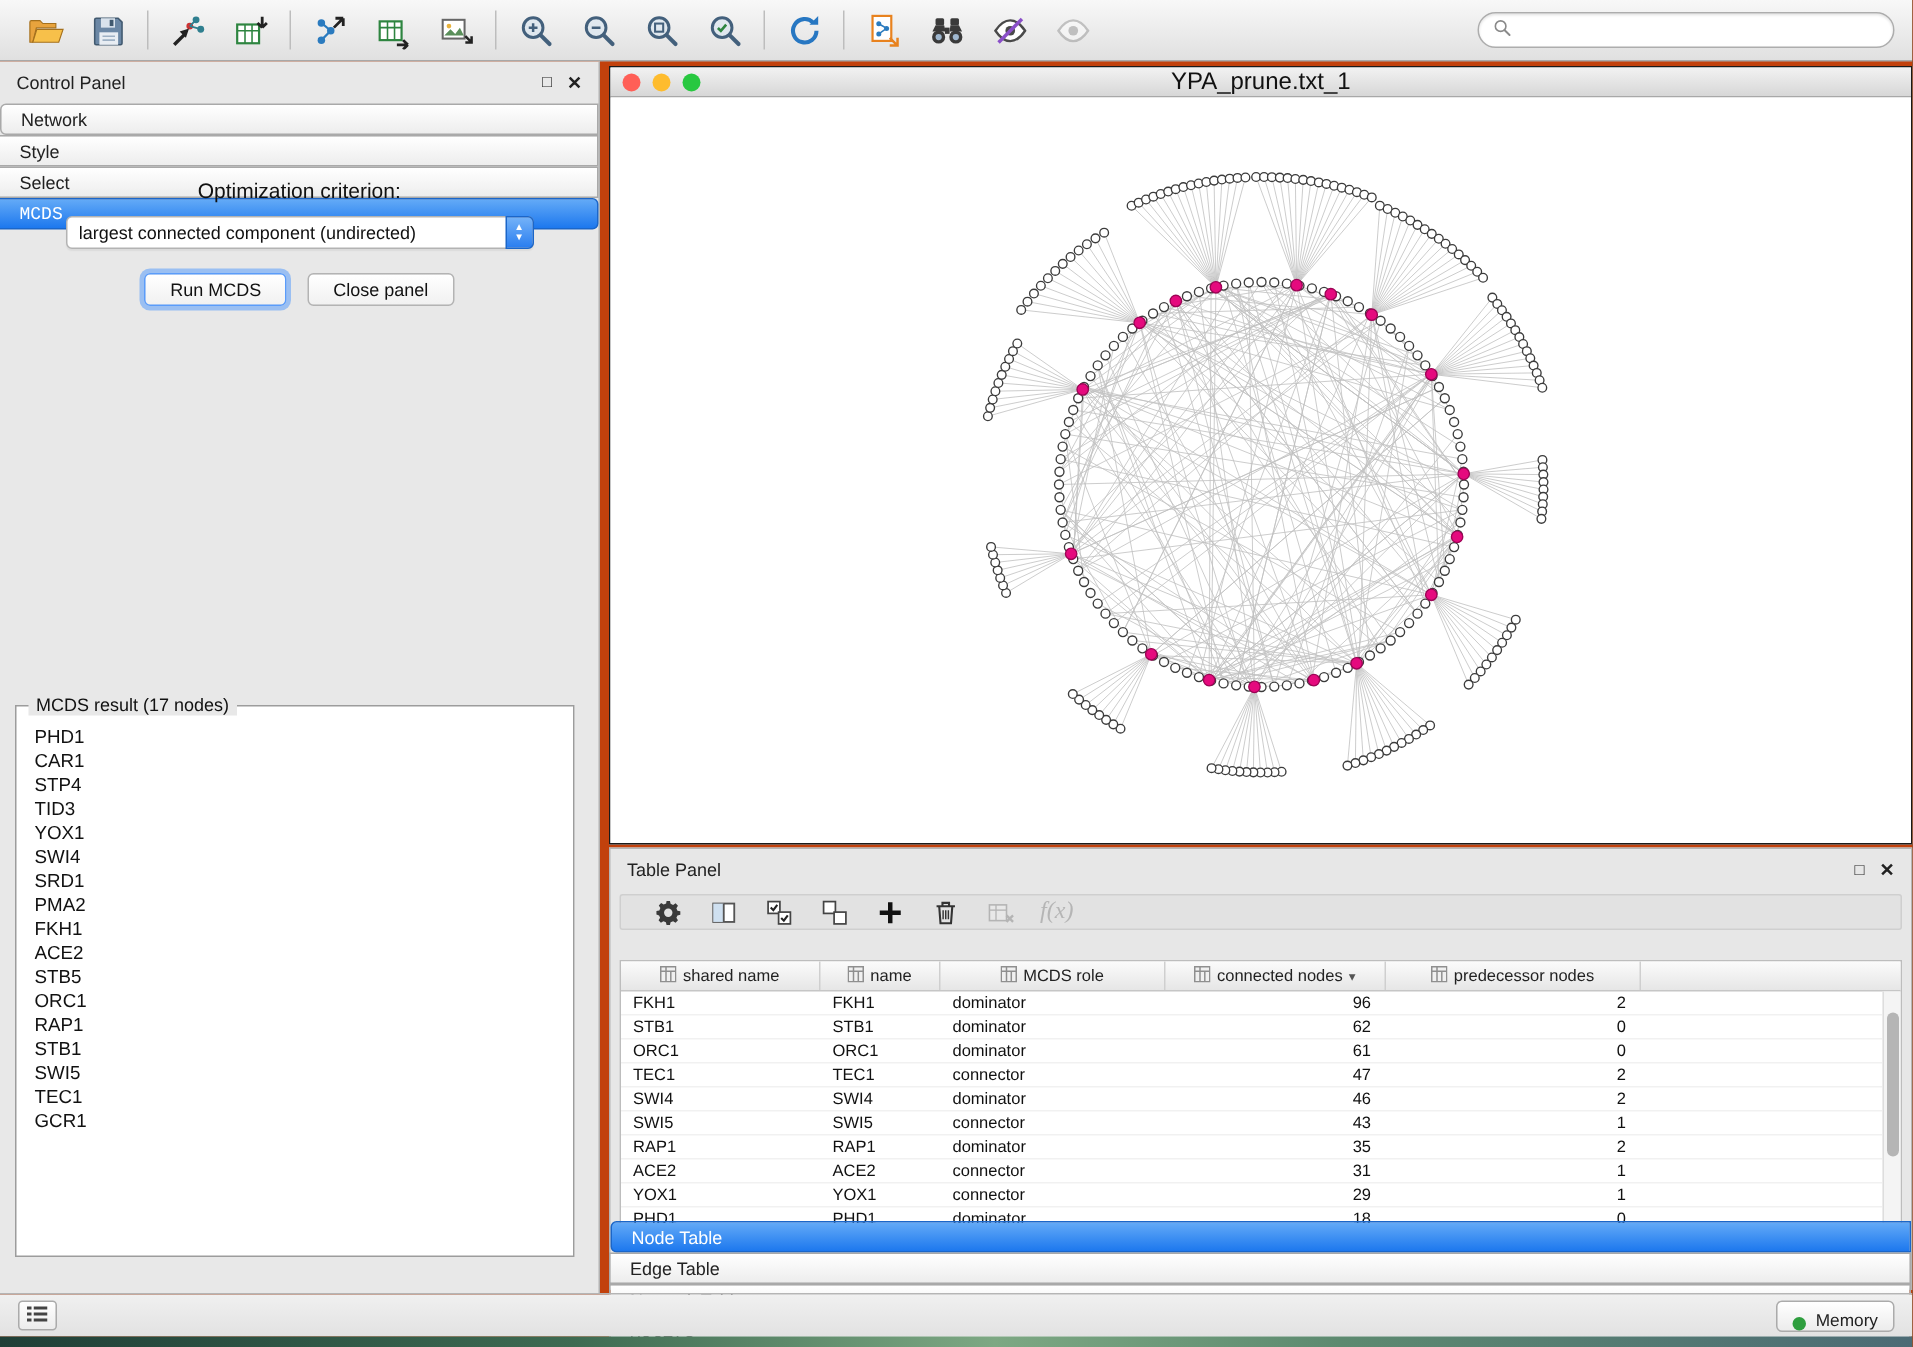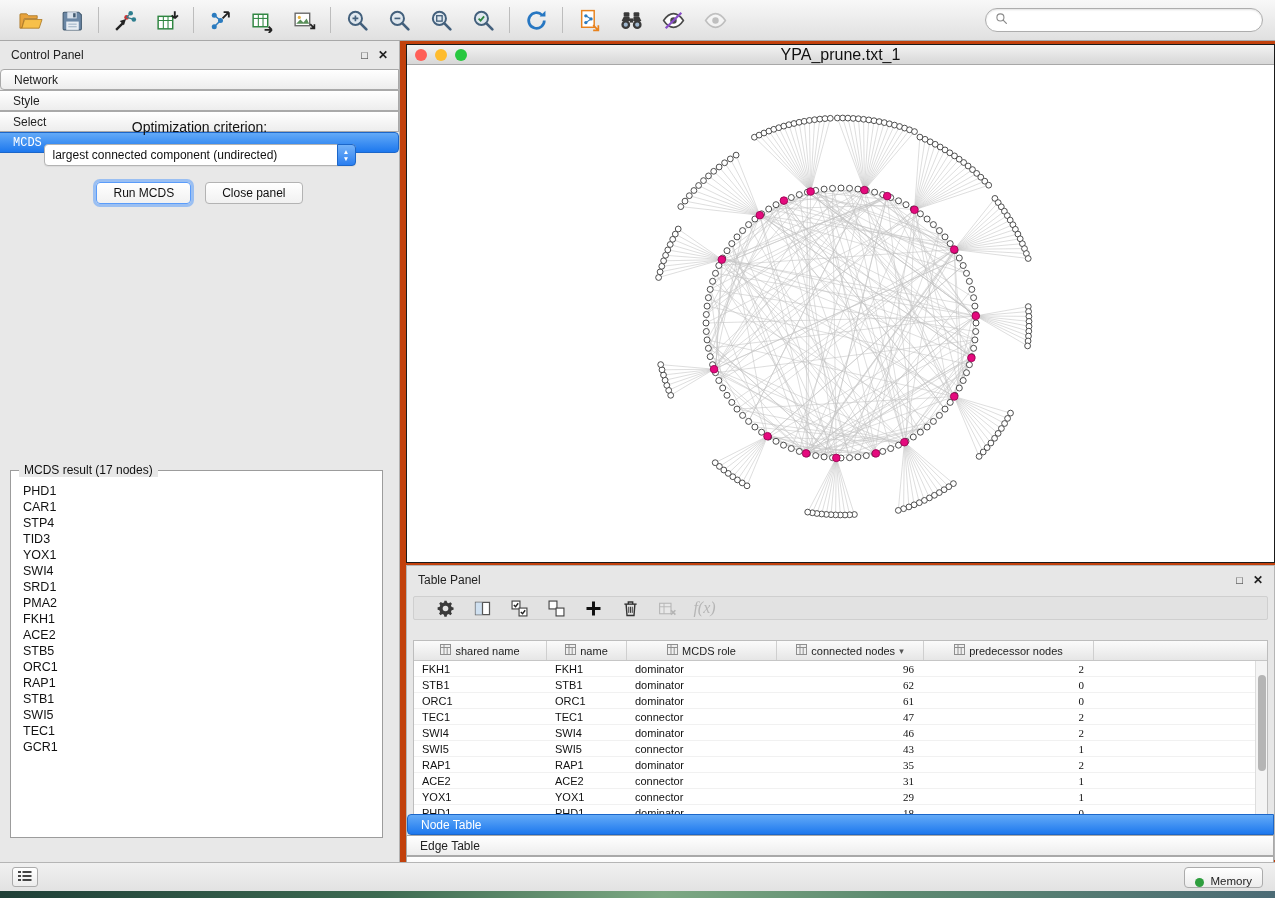--- a/index.html
+++ b/index.html
@@ -65,21 +65,21 @@
 .tp-btn.disabled{opacity:.5;}
 .fx{font:italic 16px "Liberation Serif",serif;color:#8a8a8a;}
 .tp-table{position:absolute;left:6px;right:6px;top:74px;height:184px;background:#fff;border:1px solid #bdbdbd;}
 .tp-head{display:flex;height:20px;background:linear-gradient(#fbfbfb,#e6e6e6);border-bottom:1px solid #c6c6c6;}
 .th{display:flex;align-items:center;justify-content:center;gap:4px;border-right:1px solid #cfcfcf;font-size:11px;color:#222;overflow:hidden;white-space:nowrap;}
 .th .sort{font-size:9px;color:#555;}
 .c0{width:133px;}.c1{width:80px;}.c2{width:150px;}.c3{width:147px;}.c4{width:170px;}.cf{flex:1;border-right:none;}
 .tp-body{position:absolute;top:20px;left:0;right:12px;bottom:0;overflow:hidden;}
 .tr{display:flex;height:16px;align-items:center;border-bottom:1px solid #f1f1f1;}
 .td{font-size:11px;color:#111;padding:0 8px;overflow:hidden;white-space:nowrap;}
-.td.num{text-align:right;padding-right:10px;font-family:Liberation Serif, serif;}
+.td.num{text-align:right;padding-right:10px;}
 .tp-scroll{position:absolute;top:20px;right:0;bottom:0;width:12px;background:#f4f4f4;border-left:1px solid #ddd;}
 .tp-scroll .thumb{position:absolute;top:14px;left:2px;width:8px;height:96px;border-radius:4px;background:#b5b5b5;}
 .tp-tabs{position:absolute;left:0;right:0;top:248px;display:flex;justify-content:center;}
 
 
 .statusbar{position:absolute;left:0;right:0;bottom:7px;height:29px;background:linear-gradient(#f0f0f0,#e2e2e2);border-top:1px solid #b5b5b5;display:flex;align-items:center;padding:0 12px;}
 .status-left-btn{width:26px;height:20px;border:1px solid #ababab;border-radius:3px;background:linear-gradient(#fff,#ececec);display:flex;align-items:center;justify-content:center;}
 .memory-btn{margin-left:auto;height:21px;border:1px solid #ababab;border-radius:4px;background:linear-gradient(#fff,#ececec);display:flex;align-items:flex-end;gap:6px;padding:0 10px;font:11.5px "Liberation Sans",sans-serif;color:#222;}
 .memory-btn .dot{width:9px;height:9px;border-radius:50%;}
 .desktop-strip{position:absolute;left:0;right:0;bottom:0;height:7px;background:linear-gradient(90deg,#1f3f37,#3e6b52 30%,#7da883 52%,#5d8a70 70%,#4c6b75);}

